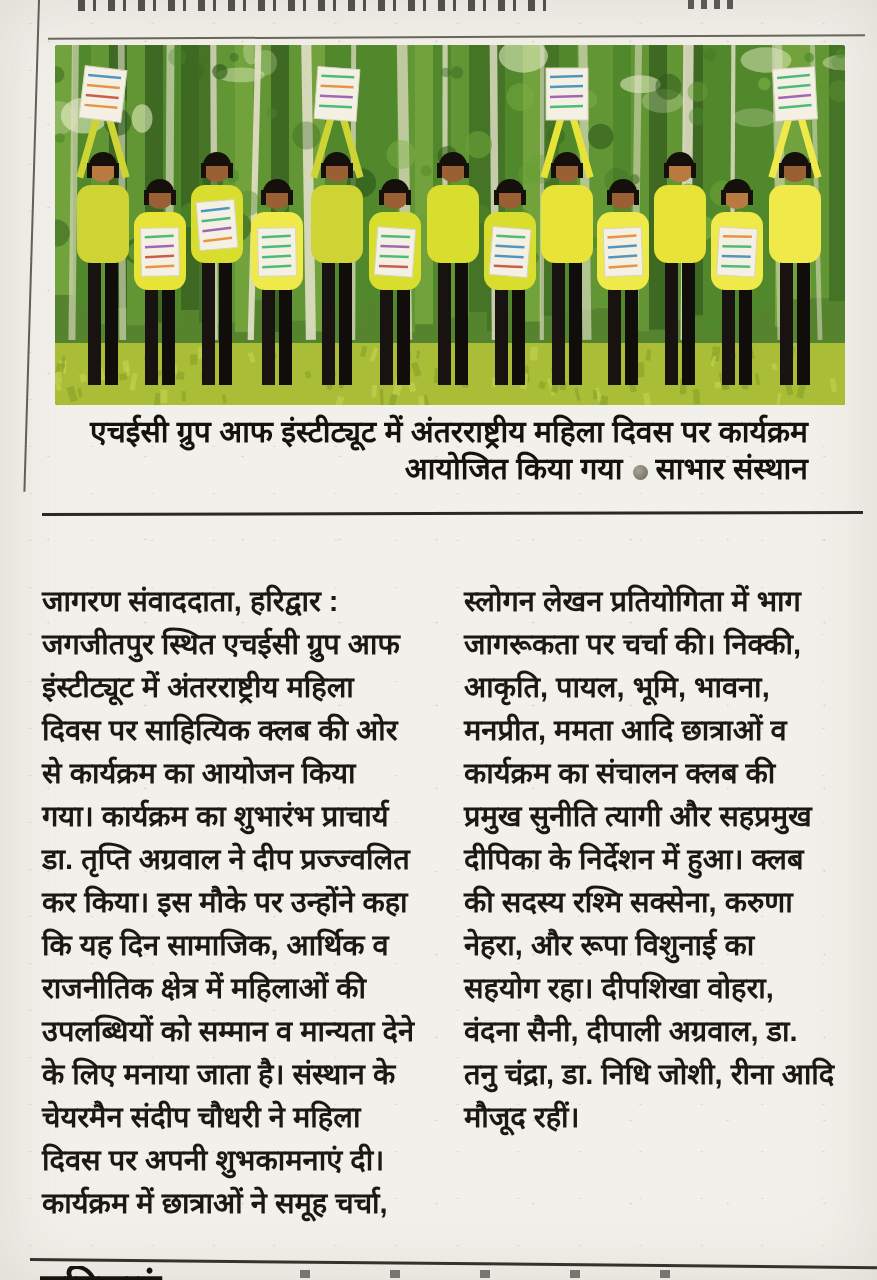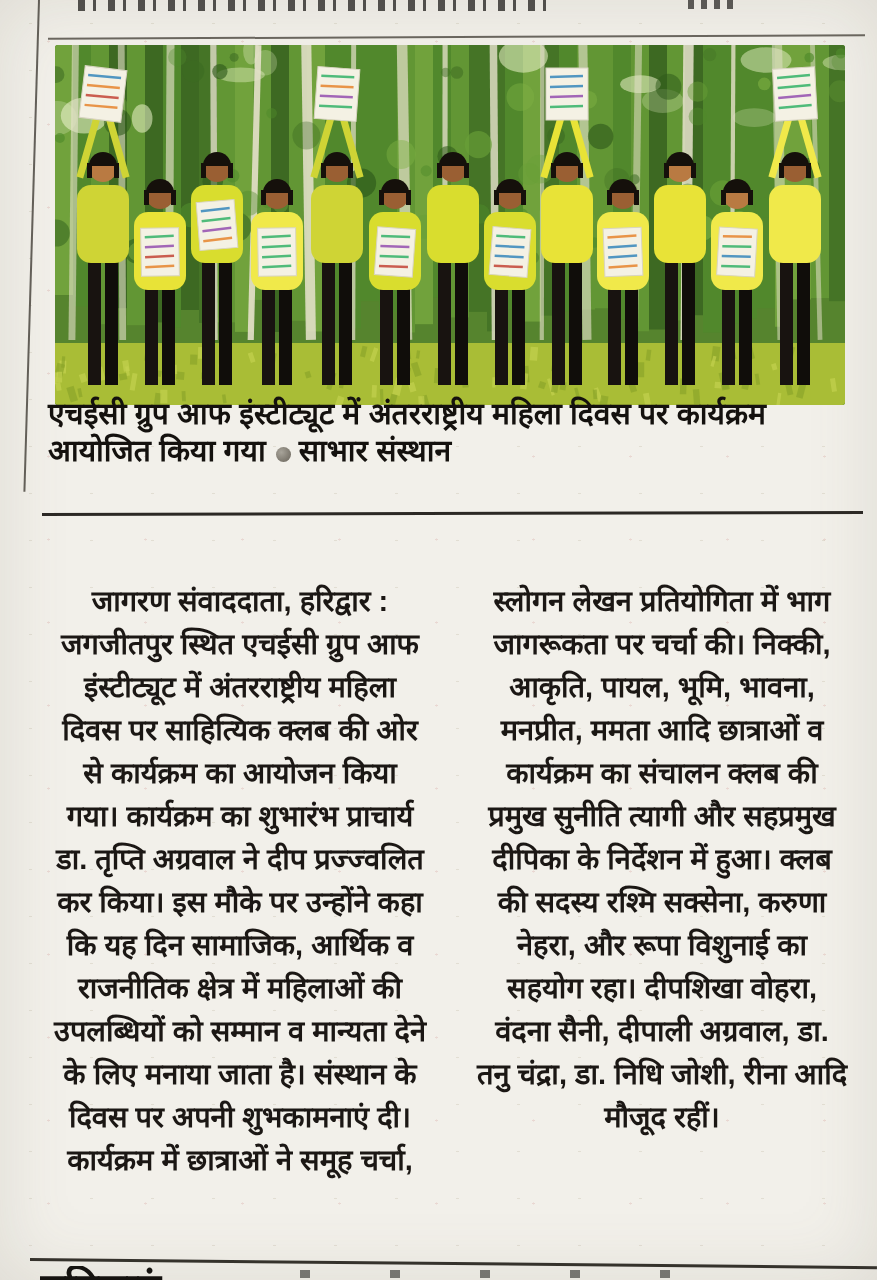--- a/index.html
+++ b/index.html
@@ -33,41 +33,42 @@
   .left-rule{
     position:absolute;top:0;left:38px;width:2px;height:492px;
     background:#4a463f;transform:rotate(1.7deg);transform-origin:top center;opacity:.85;
   }
   .photo-wrap{
     position:absolute;top:45px;left:55px;width:790px;height:360px;margin:0;
     background:#56842e;overflow:hidden;border-radius:3px;
   }
   .photo-wrap svg{display:block;}
   .caption{
-    position:absolute;top:395px;left:48px;width:760px;
+    position:absolute;top:413px;left:48px;width:760px;
     font-weight:700;font-size:30px;line-height:37px;color:#14110e;
     letter-spacing:0;
+    text-align:right;
   }
   .bullet{
     display:inline-block;width:15px;height:15px;border-radius:50%;
     background:radial-gradient(circle at 35% 35%, #a8a49a, #676258);
     margin:0 8px 0 10px;vertical-align:-1px;
   }
   .headline-rule{
     position:absolute;top:512px;left:42px;right:14px;height:3px;background:#2c2925;
     transform:rotate(-.15deg);
   }
   .headline{
     position:absolute;top:521px;left:44px;width:810px;margin:0;
     font-size:43px;line-height:50px;font-weight:800;color:#0e0c0a;
     letter-spacing:-.5px;white-space:nowrap;
   }
   .columns{
     position:absolute;top:580px;left:42px;width:818px;
-    display:flex;gap:26px;text-align:center;
+    display:flex;gap:26px;
   }
   .col{width:396px;font-size:29px;line-height:43px;font-weight:600;color:#1b1714;}
   .byline{margin:0;font-weight:800;}
   .tline{white-space:nowrap;}
   .bottom-rule{
     position:absolute;top:1258px;left:30px;right:0;height:3px;background:#35322c;
     transform:rotate(.55deg);transform-origin:left center;
   }
   .bottom-frag{
     position:absolute;top:1266px;left:40px;width:700px;height:14px;overflow:hidden;
@@ -520,20 +521,21 @@
           <div class="tline">इंस्टीट्यूट में अंतरराष्ट्रीय महिला</div>
           <div class="tline">दिवस पर साहित्यिक क्लब की ओर</div>
           <div class="tline">से कार्यक्रम का आयोजन किया</div>
           <div class="tline">गया। कार्यक्रम का शुभारंभ प्राचार्य</div>
           <div class="tline">डा. तृप्ति अग्रवाल ने दीप प्रज्ज्वलित</div>
           <div class="tline">कर किया। इस मौके पर उन्होंने कहा</div>
           <div class="tline">कि यह दिन सामाजिक, आर्थिक व</div>
           <div class="tline">राजनीतिक क्षेत्र में महिलाओं की</div>
           <div class="tline">उपलब्धियों को सम्मान व मान्यता देने</div>
           <div class="tline">के लिए मनाया जाता है। संस्थान के</div>
+          <div class="tline">चेयरमैन संदीप चौधरी ने महिला</div>
           <div class="tline">दिवस पर अपनी शुभकामनाएं दी।</div>
           <div class="tline">कार्यक्रम में छात्राओं ने समूह चर्चा,</div>
         </div>
     </div>
     <div class="col">
       <div>
           <div class="tline">स्लोगन लेखन प्रतियोगिता में भाग</div>
           <div class="tline">जागरूकता पर चर्चा की। निक्की,</div>
           <div class="tline">आकृति, पायल, भूमि, भावना,</div>
           <div class="tline">मनप्रीत, ममता आदि छात्राओं व</div>

